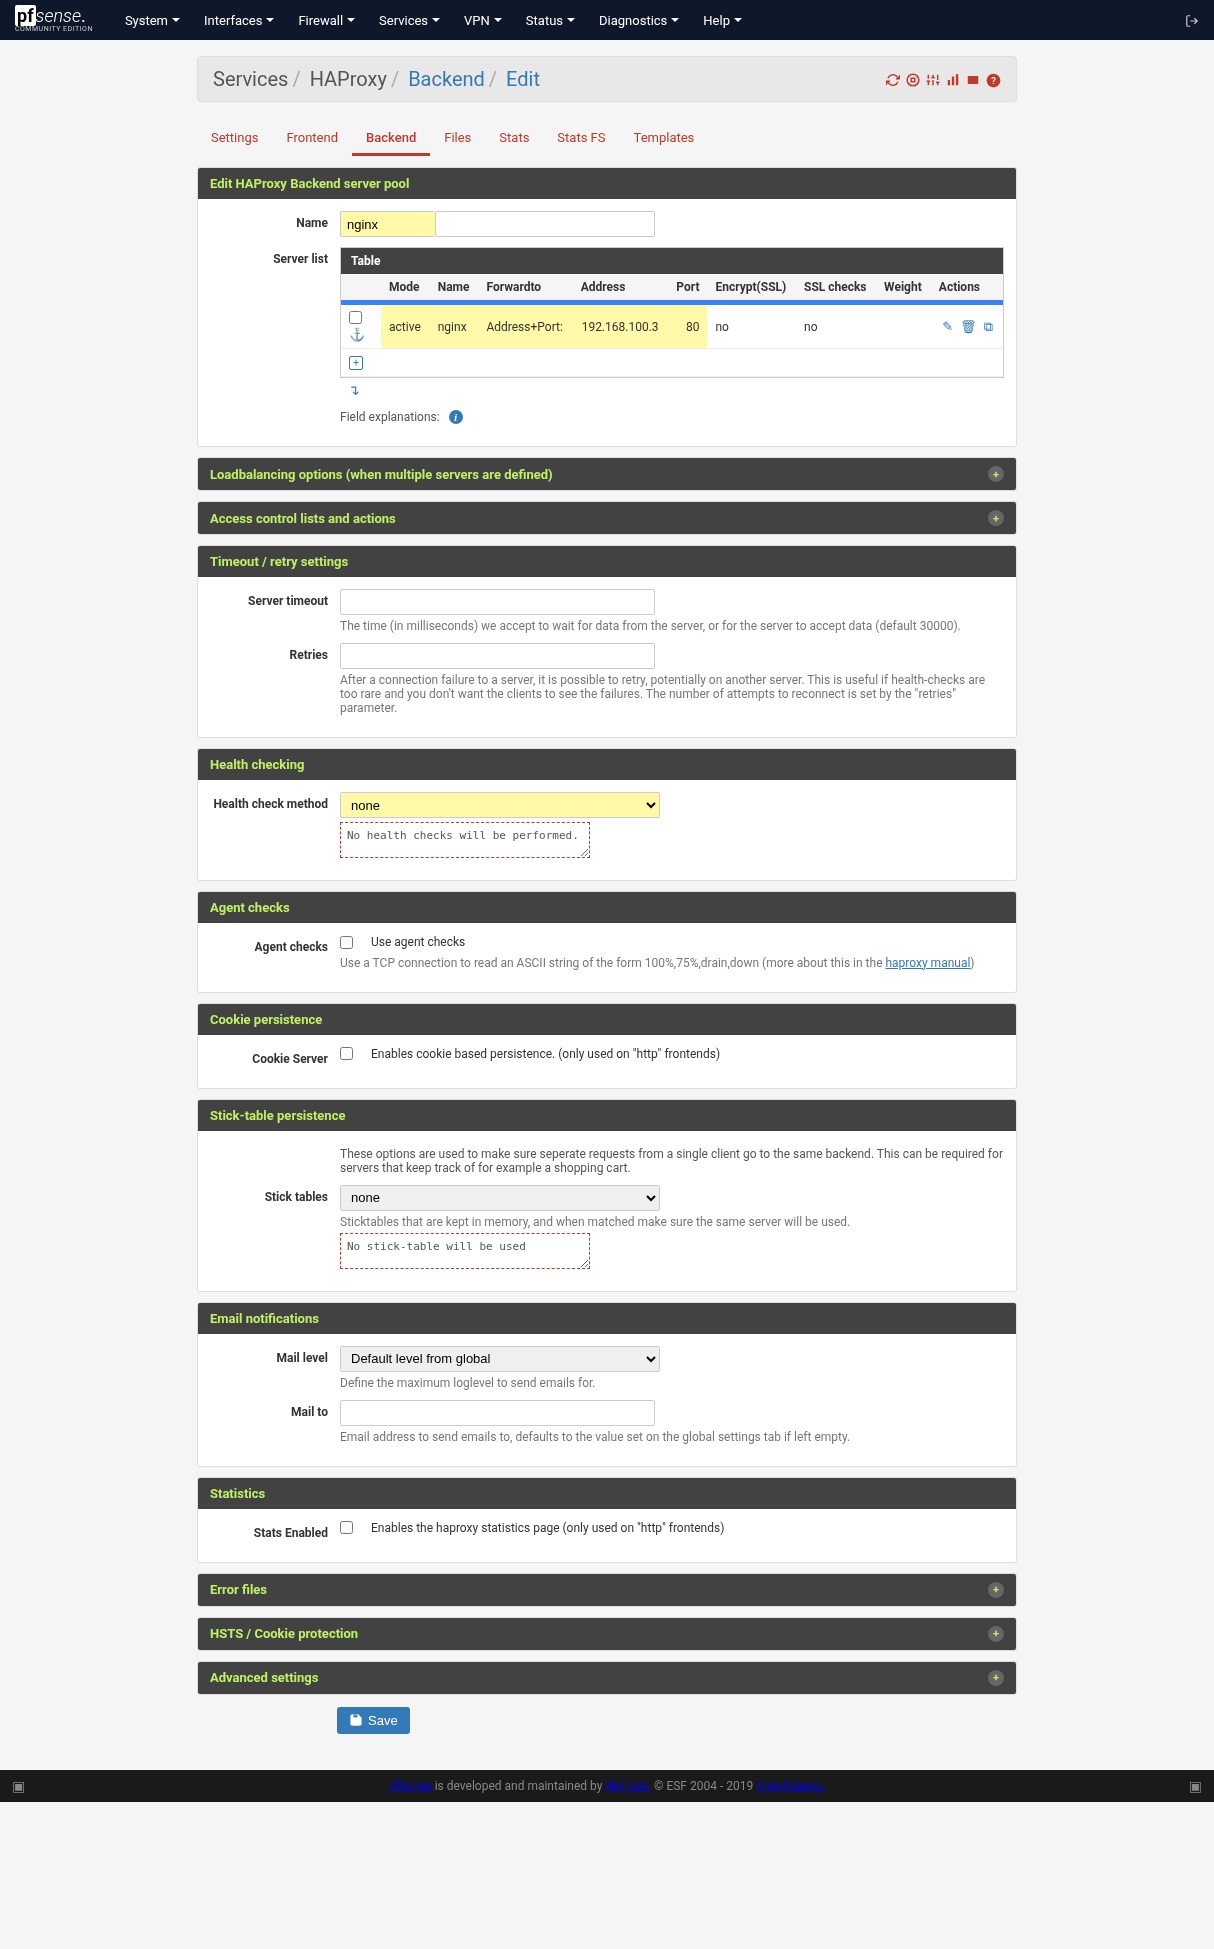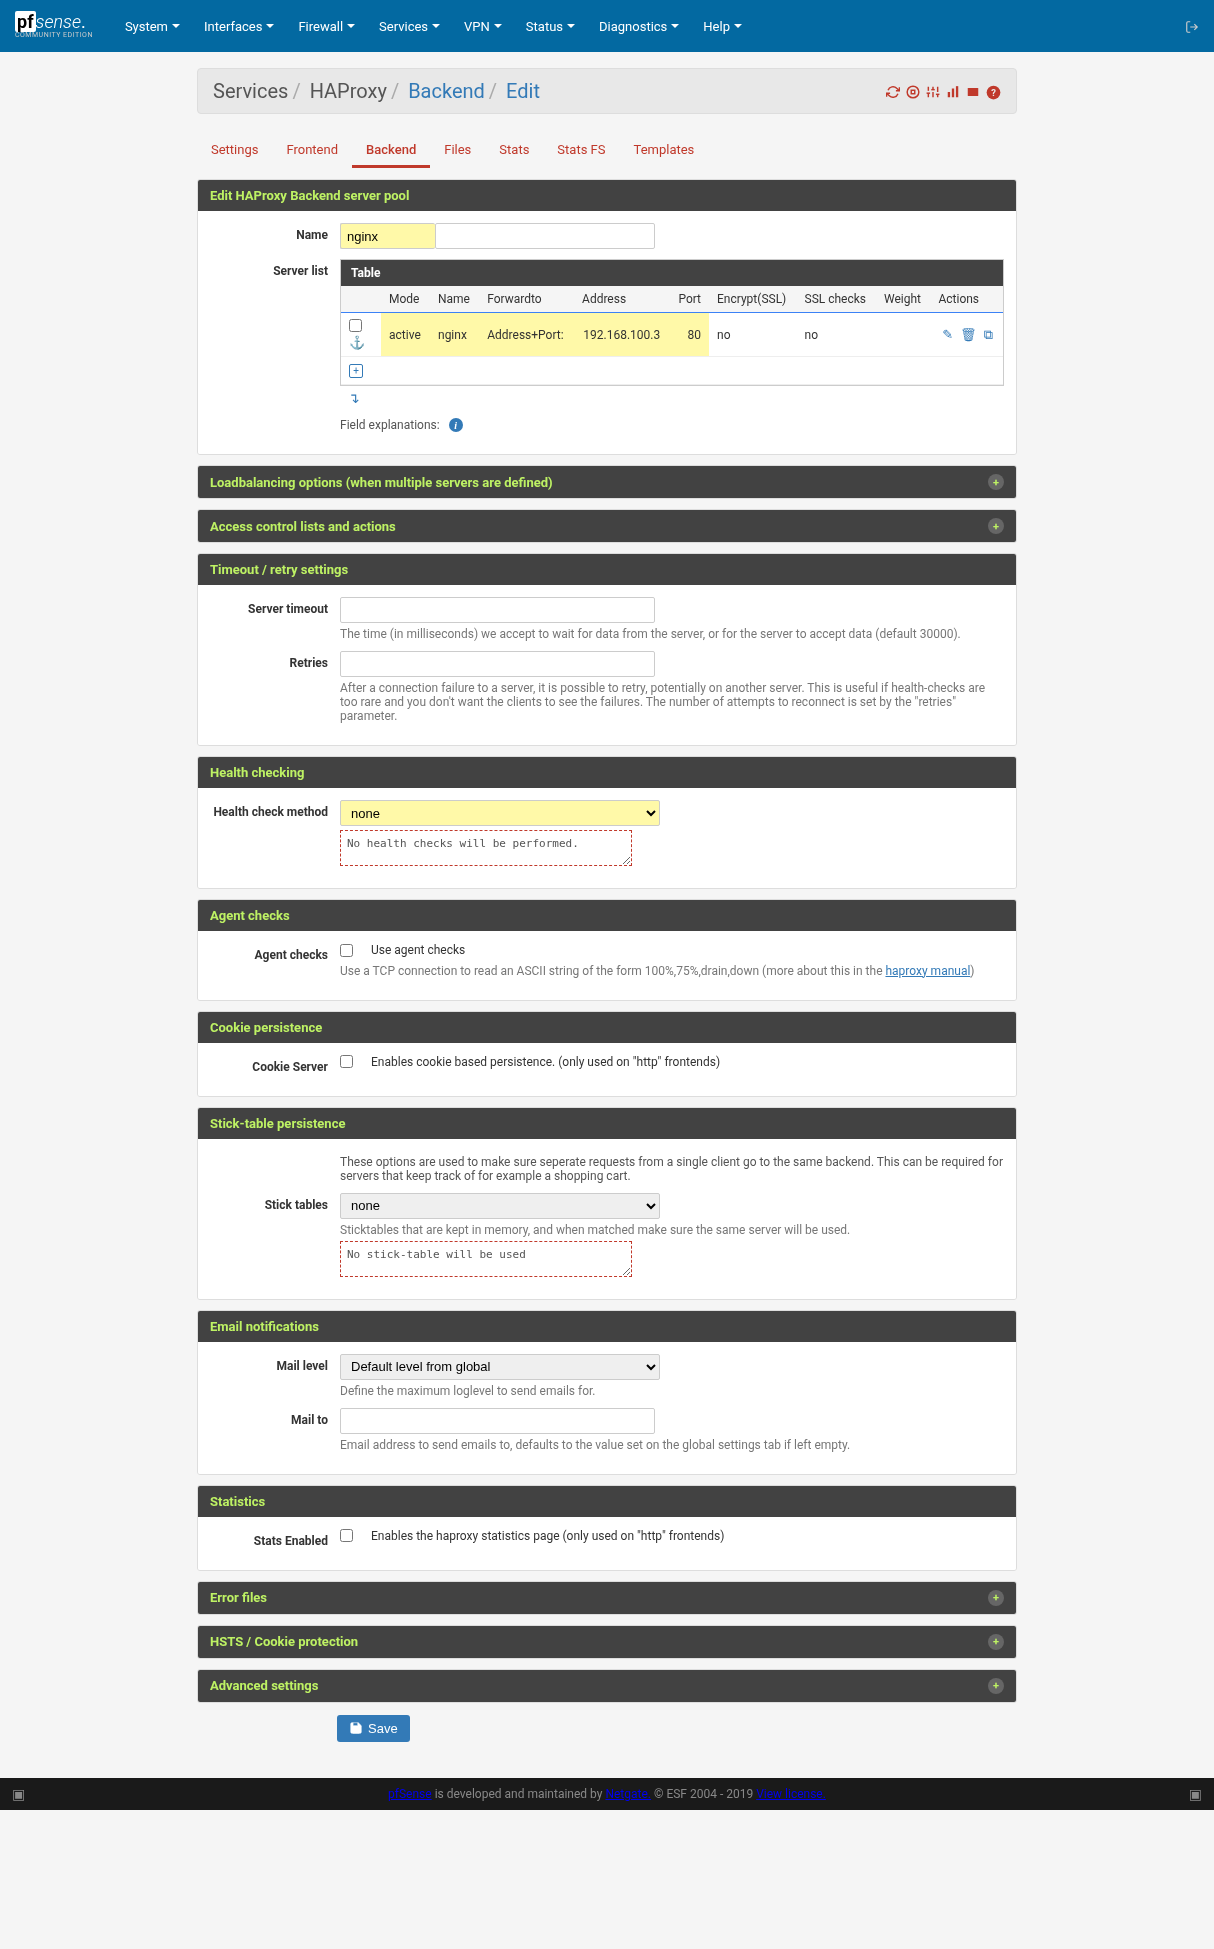--- a/index.html
+++ b/index.html
@@ -1,17 +1,17 @@
 <!DOCTYPE html>
 <html><head>
 <meta charset="utf-8">
 <style>
 * { box-sizing: border-box; margin: 0; padding: 0; }
 body { font-family: -apple-system, BlinkMacSystemFont, "Segoe UI", Roboto, "Helvetica Neue", Arial, sans-serif; font-size: 13px; color: #333; background: #f5f5f5; }
-.navbar { background: #0369a1; color: #fff; height: 52px; display: flex; align-items: center; padding: 0 15px; }
+.navbar { background: #0f172a; color: #fff; height: 40px; display: flex; align-items: center; padding: 0 15px; }
 .logo { display: flex; flex-direction: column; align-items: flex-start; margin-right: 20px; }
 .logo-main { font-size: 18px; line-height: 1; }
 .logo-main .pf { background: #fff; color: #000; padding: 0 2px; font-weight: bold; border-radius: 2px; }
 .logo-main .sense { color: #fff; font-style: italic; font-weight: 300; }
 .logo-sub { font-size: 7px; color: #ccc; letter-spacing: 0.5px; }
 .nav-items { display: flex; flex: 1; }
 .nav-item { color: #fff; padding: 0 12px; font-size: 13px; cursor: pointer; display: flex; align-items: center; }
 .nav-item::after { content: " "; border-left: 4px solid transparent; border-right: 4px solid transparent; border-top: 4px solid #fff; margin-left: 4px; }
 .nav-right { color: #ccc; font-size: 14px; cursor: pointer; }
 .container { max-width: 840px; margin: 16px auto; padding: 0 10px; }
@@ -34,33 +34,33 @@
 .form-control input[type=text], .form-control select { height: 26px; border: 1px solid #ccc; border-radius: 2px; padding: 0 6px; font-size: 13px; }
 .input-hl { background: #fff9a8; }
 .input-name-wrap { display: flex; }
 .input-name-wrap input:first-child { width: 95px; border-right: 0; }
 .input-name-wrap input:last-child { width: 220px; }
 .help-text { color: #777; font-size: 12px; margin-top: 4px; }
 .help-text a { color: #337ab7; }
 .server-table-wrap { border: 1px solid #ccc; }
 .tbl-title { background: #424242; color: #fff; padding: 6px 10px; font-size: 12px; font-weight: bold; }
 .tbl { width: 100%; border-collapse: collapse; font-size: 12px; }
-.tbl th { background: #f5f5f5; text-align: left; padding: 6px 8px; font-weight: normal; border-bottom: 1px solid #3b82f6; }
+.tbl th { background: #f5f5f5; text-align: left; padding: 6px 8px; font-weight: bold; border-bottom: 5px solid #3b82f6; }
 .tbl td { padding: 6px 8px; background: #fff; border-bottom: 1px solid #eee; }
 .tbl td.hl { background: #fff9a8; }
 .tbl .actions-cell { text-align: right; }
 .tbl .actions-cell span { color: #337ab7; margin: 0 2px; cursor: pointer; font-size: 13px; }
 .anchor-ic { color: #337ab7; font-size: 13px; }
 .add-row { padding: 4px 10px; border-top: 1px solid #eee; }
 .add-row span { background: #fff; border: 1px solid #337ab7; color: #337ab7; font-size: 10px; width: 14px; height: 14px; display: inline-flex; align-items: center; justify-content: center; border-radius: 2px; cursor: pointer; }
 .down-arrow { color: #337ab7; font-size: 14px; padding: 4px 8px; }
 .field-expl { font-size: 12px; color: #555; margin-top: 8px; }
 .field-expl .info-ic { background: #337ab7; color: #fff; border-radius: 50%; width: 14px; height: 14px; font-size: 10px; font-weight: bold; display: inline-flex; align-items: center; justify-content: center; margin-left: 6px; font-style: italic; font-family: Georgia, serif; }
 .select-hl { background: #fff9a8 !important; width: 320px; }
-.desc-box { border: 1px dashed #c0392b; padding: 6px; margin-top: 4px; width: 292px; min-height: 36px; font-family: monospace; font-size: 11px; color: #555; resize: both; overflow: auto; }
+.desc-box { border: 1px dashed #c0392b; padding: 6px; margin-top: 4px; width: 250px; min-height: 36px; font-family: monospace; font-size: 11px; color: #555; resize: both; overflow: auto; }
 .chk-row label { font-size: 12px; display: inline-flex; align-items: center; gap: 18px; }
 .save-btn { background: #337ab7; color: #fff; border: none; padding: 6px 12px; border-radius: 3px; font-size: 13px; cursor: pointer; display: inline-flex; align-items: center; gap: 5px; margin: 12px 0 20px 140px; }
 .footer-left, .footer-right { color: #888; font-size: 14px; }
 .footer-wrap { position: relative; background: #1a1a1a; display: flex; align-items: center; padding: 8px 12px; }
 .footer-wrap .center { flex: 1; text-align: center; color: #888; font-size: 12px; }
 .select-mid { width: 320px; }
 svg { display: inline-block; vertical-align: middle; }
 </style>
 </head>
 <body>

